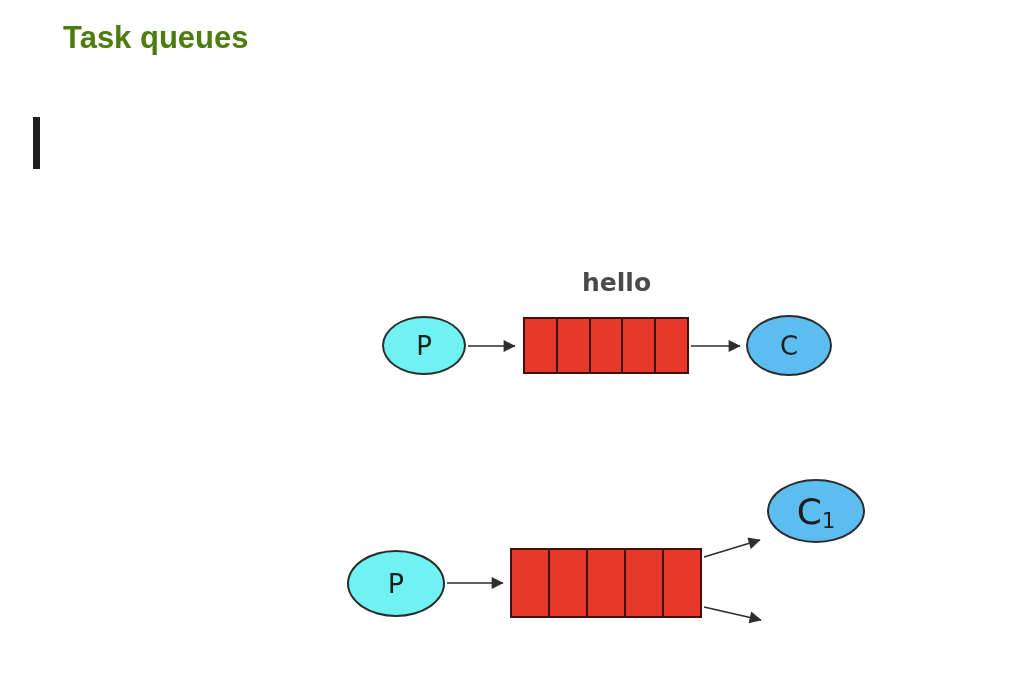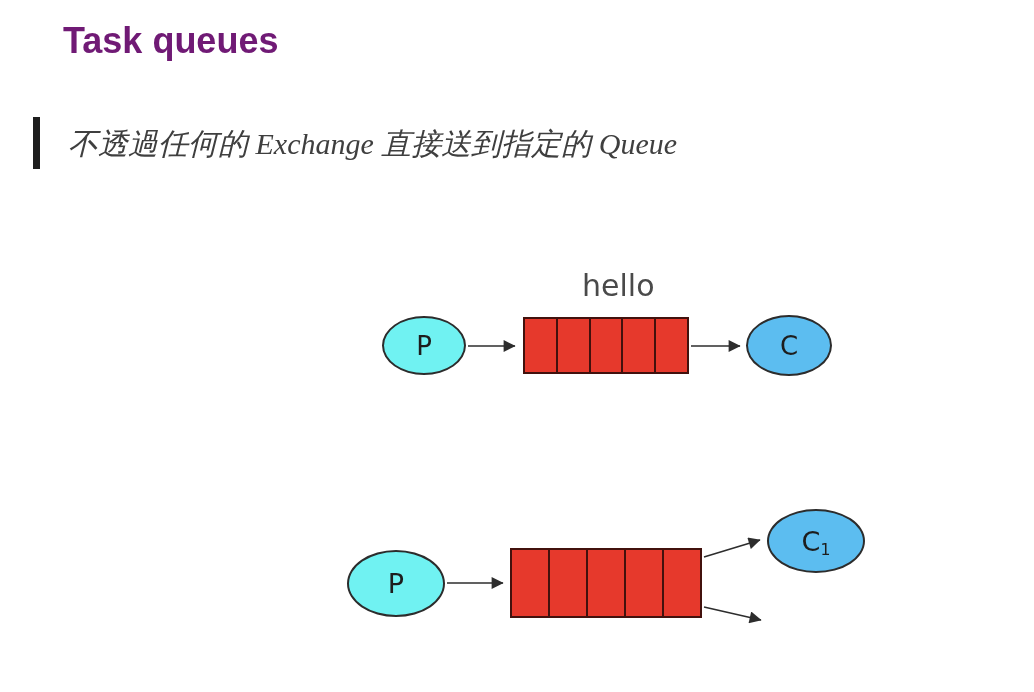--- a/index.html
+++ b/index.html
@@ -1,45 +1,44 @@
 <!DOCTYPE html>
 <html><head>
 <meta charset="utf-8">
 <style>
   html,body{margin:0;padding:0;background:#ffffff;}
   .page{position:relative;width:1034px;height:692px;background:#ffffff;overflow:hidden;
         font-family:"Liberation Sans",sans-serif;}
-  .h1{position:absolute;left:63px;top:20px;margin:0;font-size:36px;font-weight:bold;
-      color:#701a75;font-family:"Liberation Sans",sans-serif;}
+  .h1{position:absolute;left:63px;top:20px;margin:0;font-size:31px;font-weight:bold;
+      color:#4d7c0f;font-family:"Liberation Sans",sans-serif;}
   .bqbar{position:absolute;left:33px;top:117px;width:7px;height:52px;background:#1e1e1e;}
   .bqtext{position:absolute;left:68px;top:124px;font-family:"Liberation Serif",serif;
           font-style:italic;font-size:30px;color:#3f3f3f;white-space:nowrap;}
   .qlabel{position:absolute;left:582px;top:268px;font-family:"DejaVu Sans",sans-serif;
-          font-size:30px;color:#4a4a4a;}
+          font-size:25px;color:#4a4a4a;font-weight:bold;}
   .node{position:absolute;border:2px solid #2c2c2c;border-radius:50%;display:flex;
         align-items:center;justify-content:center;box-sizing:border-box;color:#1d1d1d;
         font-family:"DejaVu Sans",sans-serif;}
   .producer{background:#70f2f2;}
   .consumer{background:#5cbdf0;}
   .queue{position:absolute;display:flex;background:#e6392c;border:2px solid #42110d;
          box-sizing:border-box;}
   .qcell{flex:1;border-right:2px solid #42110d;}
   .qcell:last-child{border-right:none;}
   .sub{font-size:0.58em;position:relative;top:4px;}
   svg.arrows{position:absolute;left:0;top:0;pointer-events:none;}
 </style>
 </head>
 <body>
 
 <div class="page">
 
   <h1 class="h1">Task queues</h1>
 
   <div class="bqbar"></div>
-  <div class="bqtext">不透過任何的 Exchange 直接送到指定的 Queue</div>
 
   <svg class="arrows" width="1034" height="692" viewBox="0 0 1034 692">
     <defs>
       <marker id="ah" viewBox="0 0 10 10" refX="9.5" refY="5" markerWidth="14" markerHeight="12" orient="auto" markerUnits="userSpaceOnUse">
         <path d="M0,0 L10,5 L0,10 z" fill="#2d2d2d"></path>
       </marker>
     </defs>
     <line x1="468" y1="346" x2="515" y2="346" stroke="#2d2d2d" stroke-width="1.6" marker-end="url(#ah)"></line>
     <line x1="691" y1="346" x2="740" y2="346" stroke="#2d2d2d" stroke-width="1.6" marker-end="url(#ah)"></line>
     <line x1="447" y1="583" x2="503" y2="583" stroke="#2d2d2d" stroke-width="1.6" marker-end="url(#ah)"></line>
@@ -70,18 +69,18 @@
   </div>
 
   <div class="queue" style="left:510px;top:548px;width:192px;height:70px;">
       <div class="qcell"></div>
       <div class="qcell"></div>
       <div class="qcell"></div>
       <div class="qcell"></div>
       <div class="qcell"></div>
     </div>
 
-  <div class="node consumer" style="left:767px;top:509px;width:98px;height:64px;font-size:27px;">
+  <div class="node consumer" style="left:767px;top:479px;width:98px;height:64px;font-size:36px;">
     <span><span>C</span><span class="sub">1</span></span>
   </div>
 
 
 </div>
 
 </body></html>

